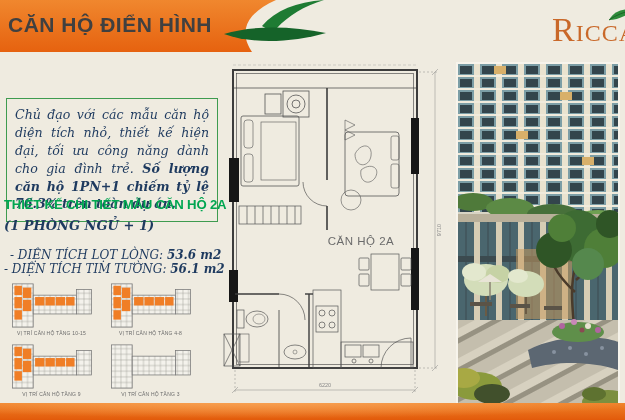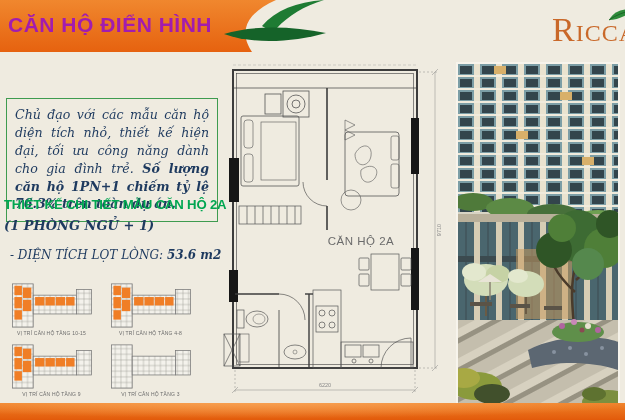--- a/index.html
+++ b/index.html
@@ -3,21 +3,21 @@
 <meta charset="utf-8">
 <style>
   html,body{margin:0;padding:0;background:#888;}
   #slide{
     position:relative;width:625px;height:420px;overflow:hidden;
     background:#EFEBE0;font-family:"Liberation Sans",sans-serif;
   }
   
   #banner{position:absolute;top:0;left:0;width:340px;height:58px;}
   #banner-title{
-    position:absolute;top:13px;left:8px;color:#a21caf;font-weight:bold;
+    position:absolute;top:13px;left:8px;color:#404040;font-weight:bold;
     font-size:21px;letter-spacing:.5px;white-space:nowrap;
   }
   
   #brand{position:absolute;top:10px;left:552px;width:90px;height:44px;}
   #brand-text{
     font-family:"Liberation Serif",serif;font-variant:small-caps;
     font-size:34px;color:#C96829;letter-spacing:1px;line-height:40px;
   }
   #brand-leaf{position:absolute;top:-2px;left:56px;}
   
@@ -123,20 +123,23 @@
   </div>
 
   <div id="intro-box">
     <span>Chủ đạo với các mẫu căn hộ diện tích nhỏ, thiết kế hiện đại, tối ưu công năng dành cho gia đình trẻ. </span><b>Số lượng căn hộ 1PN+1 chiếm tỷ lệ 76.3% trên toàn dự án.</b>
   </div>
 
   <div id="detail-heading">THIẾT KẾ CHI TIẾT MẪU CĂN HỘ 2A</div>
   <div id="detail-sub">(1 PHÒNG NGỦ + 1)</div>
   <div class="area-line" id="area-0">
     <span>- DIỆN TÍCH LỌT LÒNG: </span><span class="val">53.6 m2</span>
+  </div>
+  <div class="area-line" id="area-1">
+    <span>- DIỆN TÍCH TIM TƯỜNG: </span><span class="val">56.1 m2</span>
   </div>
 
   <div id="mini-grid">
     <div class="mini-plan">
       <svg viewBox="0 0 88 50">
         <rect x="2" y="2" width="22" height="46" fill="url(#cellgrid)" stroke="#777" stroke-width="0.8"></rect>
         <rect x="24" y="14" width="46" height="20" fill="url(#cellgrid)" stroke="#777" stroke-width="0.8"></rect>
         <rect x="70" y="8" width="16" height="26" fill="url(#cellgrid)" stroke="#777" stroke-width="0.8"></rect>
         <g class="hl" fill="#F07E26">
           <rect x="4" y="4" width="8" height="10"></rect>

